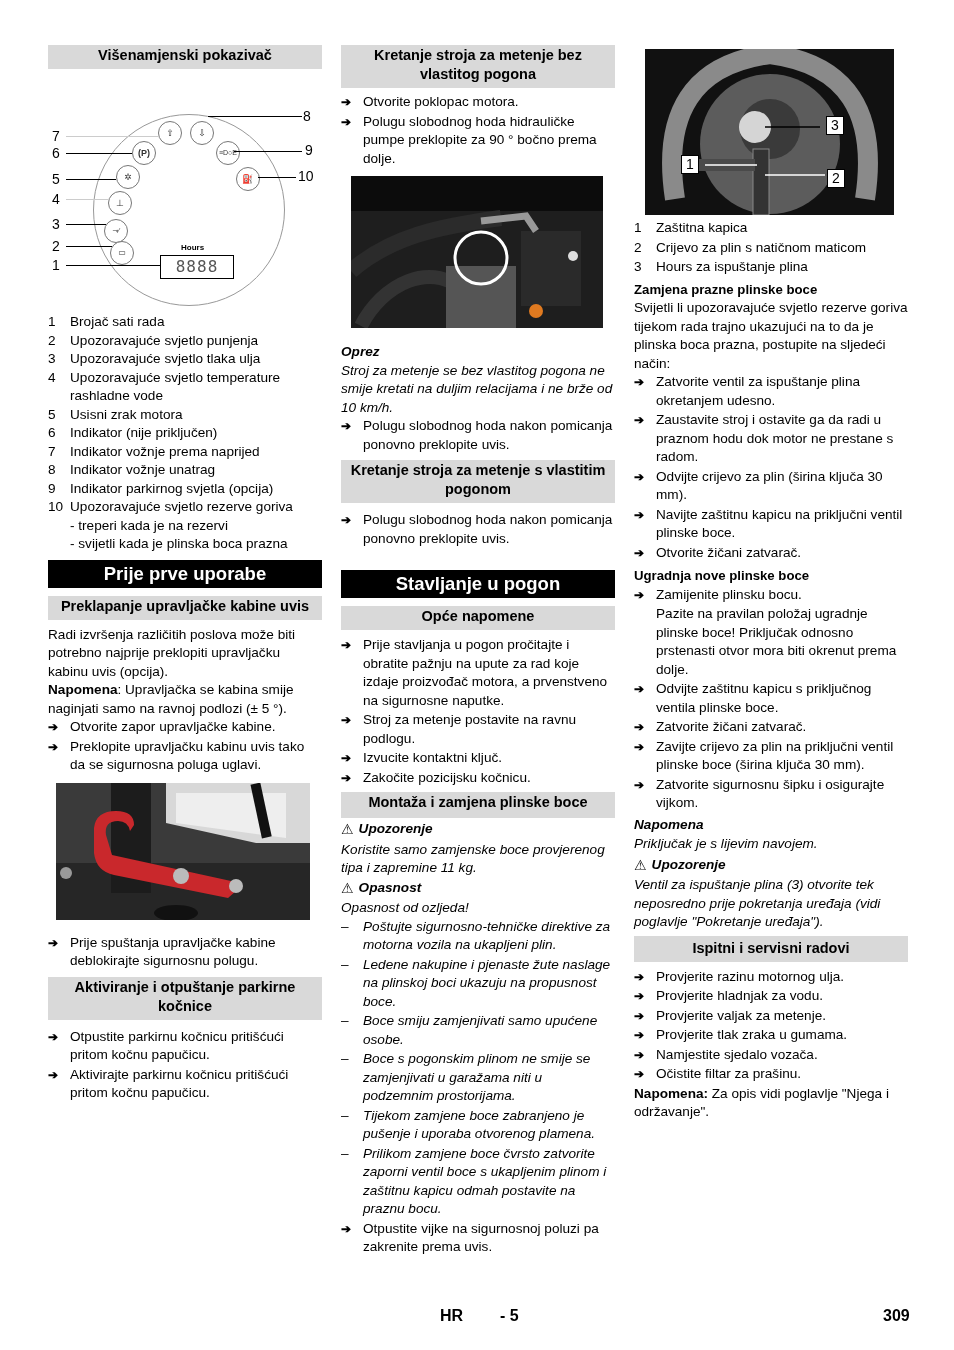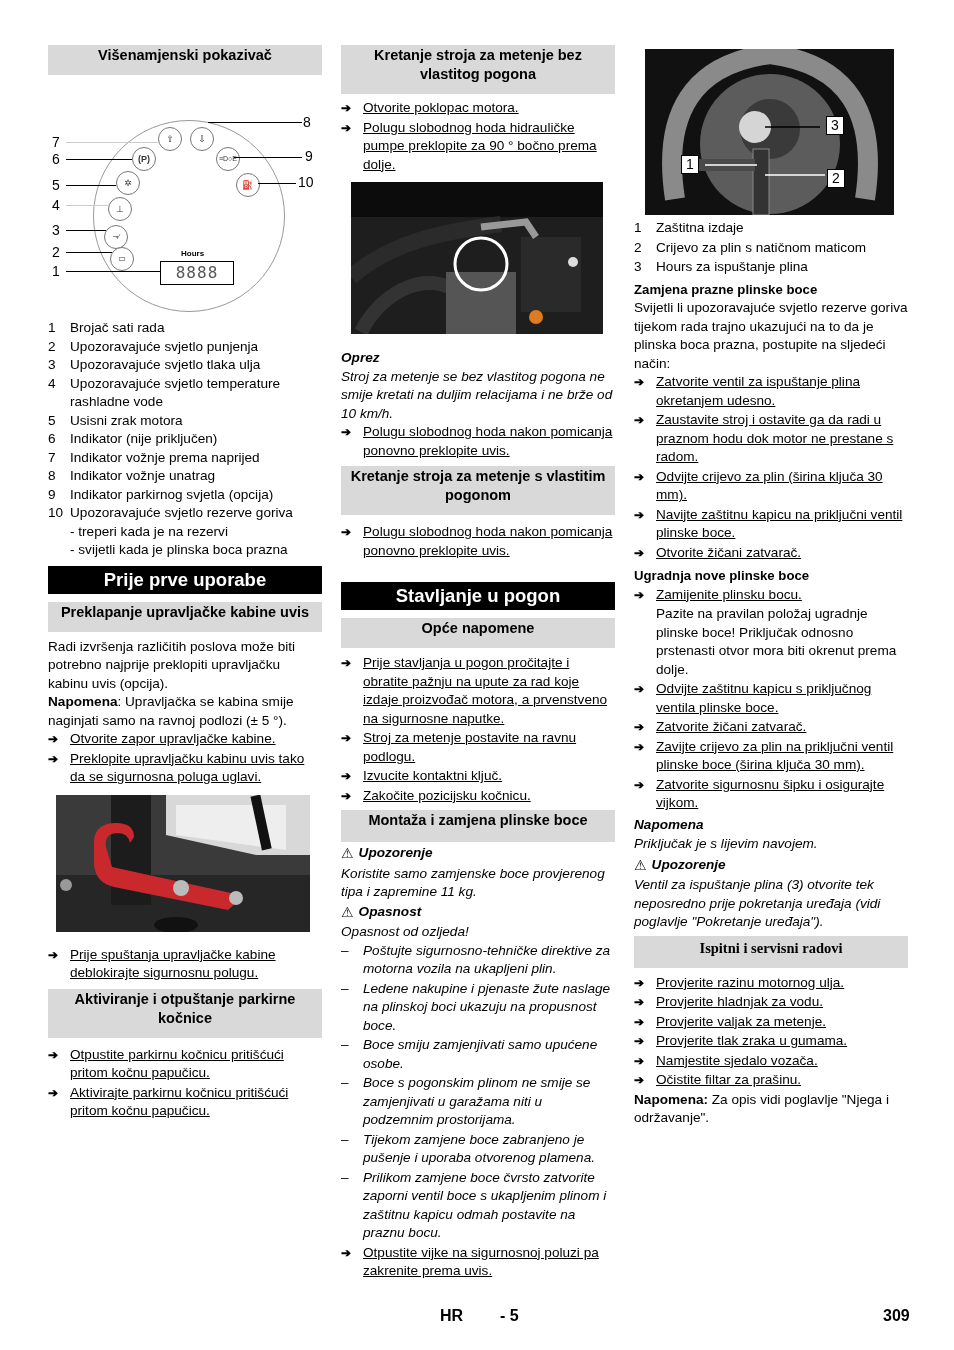--- a/index.html
+++ b/index.html
@@ -2,28 +2,28 @@
 <html><head>
 <meta charset="utf-8">
 <style>
   html, body { margin: 0; padding: 0; background: #fff; }
   body { width: 954px; height: 1350px; position: relative; overflow: hidden;
          font-family: "Liberation Sans", sans-serif; color: #000; font-size: 13.6px; line-height: 18.5px; }
   .col { position: absolute; top: 45px; width: 274px; }
   #col1 { left: 48px; }
   #col2 { left: 341px; }
   #col3 { left: 634px; }
-  .h-gray { background: #d9d9d9; font-weight: bold; text-align: center; font-size: 14.5px; line-height: 19px; padding: 1px 2px 10px; margin: 0; }
+  .h-gray { background: #d9d9d9; font-weight: bold; text-align: center; font-size: 14.5px; line-height: 19px; padding: 1px 2px 4px; margin: 0; }
   .h-black { background: #000; color: #fff; font-weight: bold; text-align: center; font-size: 18.5px; line-height: 24px; padding: 2px 0 2px; }
   .p { margin: 0; }
   .b { font-weight: bold; }
   .it { font-style: italic; }
   .arrow { display: flex; margin: 0 0 1px; }
   .arrow .ic { width: 22px; flex: 0 0 22px; font-weight: bold; font-size: 12px; }
-  .arrow .tx { flex: 1; text-decoration: underline; }
+  .arrow .tx { flex: 1; }
   .dash { display: flex; font-style: italic; margin: 0 0 1px; }
   .dash .ic { width: 22px; flex: 0 0 22px; font-style: normal; }
   .dash .tx { flex: 1; }
   .numlist .row { display: flex; }
   .numlist .n { width: 22px; flex: 0 0 22px; }
   .numlist .t { flex: 1; }
   .indent { padding-left: 22px; }
   .warn-title { font-weight: bold; font-style: italic; display: flex; align-items: center; gap: 5px; }
   .warn-title .tri { font-style: normal; font-weight: normal; font-size: 14px; }
   .gray-rule { border-top: 2px solid #d9d9d9; }
@@ -284,21 +284,21 @@
       <line x1="120" y1="126" x2="180" y2="126" stroke="#fff" stroke-width="1.5"></line>
     </svg>
     <span style="position:absolute;left:36px;top:106px;background:#fff;border:1px solid #000;width:16px;height:17px;font-size:14px;line-height:17px;text-align:center;">1</span>
     <span style="position:absolute;left:182px;top:120px;background:#fff;border:1px solid #000;width:16px;height:17px;font-size:14px;line-height:17px;text-align:center;">2</span>
     <span style="position:absolute;left:181px;top:67px;background:#fff;border:1px solid #000;width:16px;height:17px;font-size:14px;line-height:17px;text-align:center;">3</span>
   </div>
 
   <div class="numlist" style="margin-top:4px;">
     <div class="row">
         <span class="n">1</span>
-        <span class="t">Zaštitna izdaje</span>
+        <span class="t">Zaštitna kapica</span>
       </div>
     <div class="row" style="margin-top:1px;">
         <span class="n">2</span>
         <span class="t">Crijevo za plin s natičnom maticom</span>
       </div>
     <div class="row" style="margin-top:1px;">
         <span class="n">3</span>
         <span class="t">Hours za ispuštanje plina</span>
       </div>
   </div>
@@ -351,21 +351,21 @@
 
   <div class="it b" style="margin-top:3px;">Napomena</div>
   <p class="p it" style="margin-top:1px;">Priključak je s lijevim navojem.</p>
   <div class="warn-title" style="margin-top:2px;">
       <span class="tri">⚠</span>
       <span>Upozorenje</span>
     </div>
   <p class="p it" style="margin-top:2px;">Ventil za ispuštanje plina (3) otvorite tek neposredno prije pokretanja uređaja (vidi poglavlje "Pokretanje uređaja").</p>
   <div class="gray-rule" style="margin-top:4px;"></div>
 
-  <div class="h-gray" style="margin-top:0;font-family:Liberation Serif, serif;">Ispitni i servisni radovi</div>
+  <div class="h-gray" style="margin-top:0;">Ispitni i servisni radovi</div>
   <div class="arrow" style="margin-top:6px;">
       <span class="ic">➔</span>
       <span class="tx">Provjerite razinu motornog ulja.</span>
     </div>
   <div class="arrow">
       <span class="ic">➔</span>
       <span class="tx">Provjerite hladnjak za vodu.</span>
     </div>
   <div class="arrow">
       <span class="ic">➔</span>

